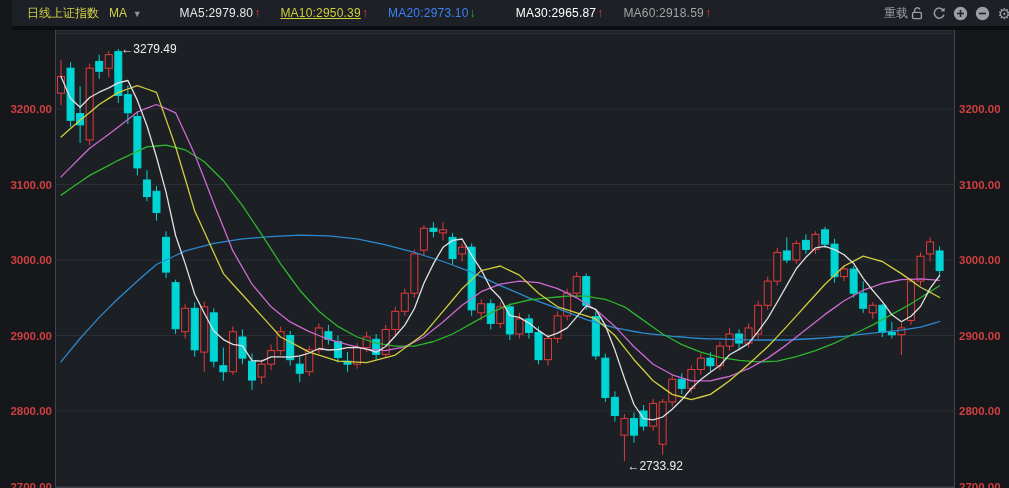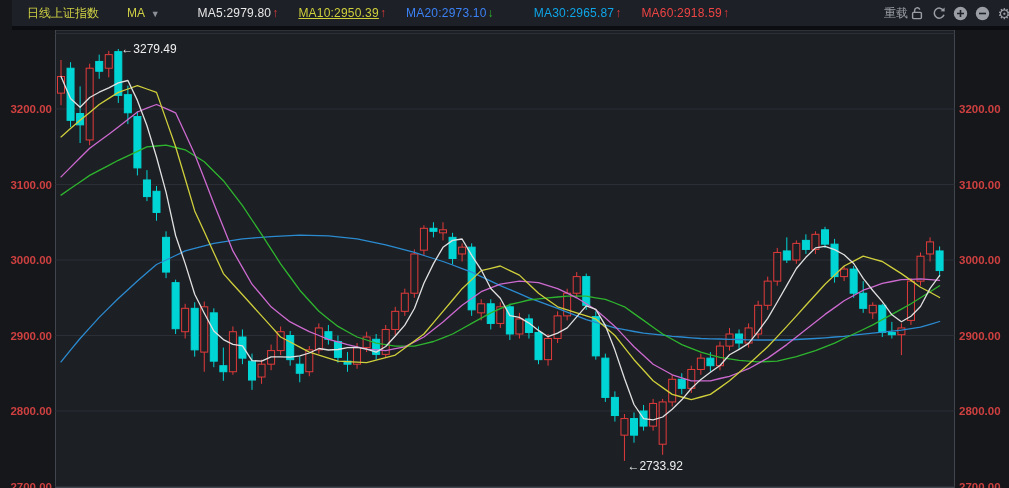--- a/index.html
+++ b/index.html
@@ -13,21 +13,21 @@
   #chart-svg{position:absolute;left:0;top:0;}
   
   #toolbar{
     position:absolute;left:12px;top:0;width:1009px;height:26px;
     background:#1d2026;border-bottom:4px solid #0c0d10;
     display:flex;align-items:center;font-size:12px;
     white-space:nowrap;z-index:5;
   }
   #toolbar .tab{color:#cfd045;cursor:pointer;}
   #toolbar .tab:first-child{margin-left:15px;}
-  #ma-selector{color:#cfd045;margin-left:28px;cursor:pointer;}
+  #ma-selector{color:#cfd045;margin-left:10px;cursor:pointer;}
   #ma-selector .caret{color:#8d9096;font-size:9px;margin-left:3px;}
   #ma-values{display:flex;align-items:center;margin-left:18px;}
   #ma-values .ma-item{margin-left:20px;letter-spacing:.2px;text-align:right;}
   #ma-values .ma-item .arrow{font-weight:bold;margin-left:1px;}
   #toolbar .spacer{flex:1;}
   #reload-button{color:#9b9fa5;cursor:pointer;}
   .tool-icon{width:17px;height:17px;display:inline-flex;align-items:center;justify-content:center;
     margin-right:5px;cursor:pointer;color:#9b9fa5;}
   .tool-icon svg{display:block;}
   #settings-icon-btn{font-size:15px;line-height:15px;margin-right:8px;}
@@ -454,22 +454,22 @@
     <span class="tab">日线</span>
     <span class="tab">上证指数</span>
     <span id="ma-selector">
       <span>MA</span>
       <span class="caret">▼</span>
     </span>
     <span id="ma-values">
         <span class="ma-item"><span style="color: rgb(232, 232, 232);">MA5:2979.80</span><span class="arrow" style="color: rgb(226, 59, 59);">↑</span></span>
         <span class="ma-item"><span style="color: rgb(207, 207, 60); text-decoration: underline;">MA10:2950.39</span><span class="arrow" style="color: rgb(226, 59, 59);">↑</span></span>
         <span class="ma-item"><span style="color: #3b82f6;">MA20:2973.10</span><span class="arrow" style="color: rgb(45, 184, 45);">↓</span></span>
-        <span class="ma-item"><span style="color: #0ea5e9; padding-left: 20px;">MA30:2965.87</span><span class="arrow" style="color: rgb(226, 59, 59);">↑</span></span>
-        <span class="ma-item"><span style="color: #ef4444;">MA60:2918.59</span><span class="arrow" style="color: rgb(226, 59, 59);">↑</span></span>
+        <span class="ma-item"><span style="color: #ffffff; padding-left: 20px;">MA30:2965.87</span><span class="arrow" style="color: rgb(226, 59, 59);">↑</span></span>
+        <span class="ma-item"><span style="color: #a3a3a3;">MA60:2918.59</span><span class="arrow" style="color: rgb(226, 59, 59);">↑</span></span>
       </span>
     <span class="spacer"></span>
     <span id="reload-button">重载</span>
     <span class="tool-icon">
       <svg width="14" height="14" viewBox="0 0 14 14">
         <rect x="2.6" y="6.4" width="8.8" height="6.2" rx="1" fill="none" stroke="currentColor" stroke-width="1.4"></rect>
         <path d="M4.6 6.2 V4.4 A2.7 2.7 0 0 1 9.6 3.1" fill="none" stroke="currentColor" stroke-width="1.4" stroke-linecap="round"></path>
       </svg>
     </span>
     <span class="tool-icon">

